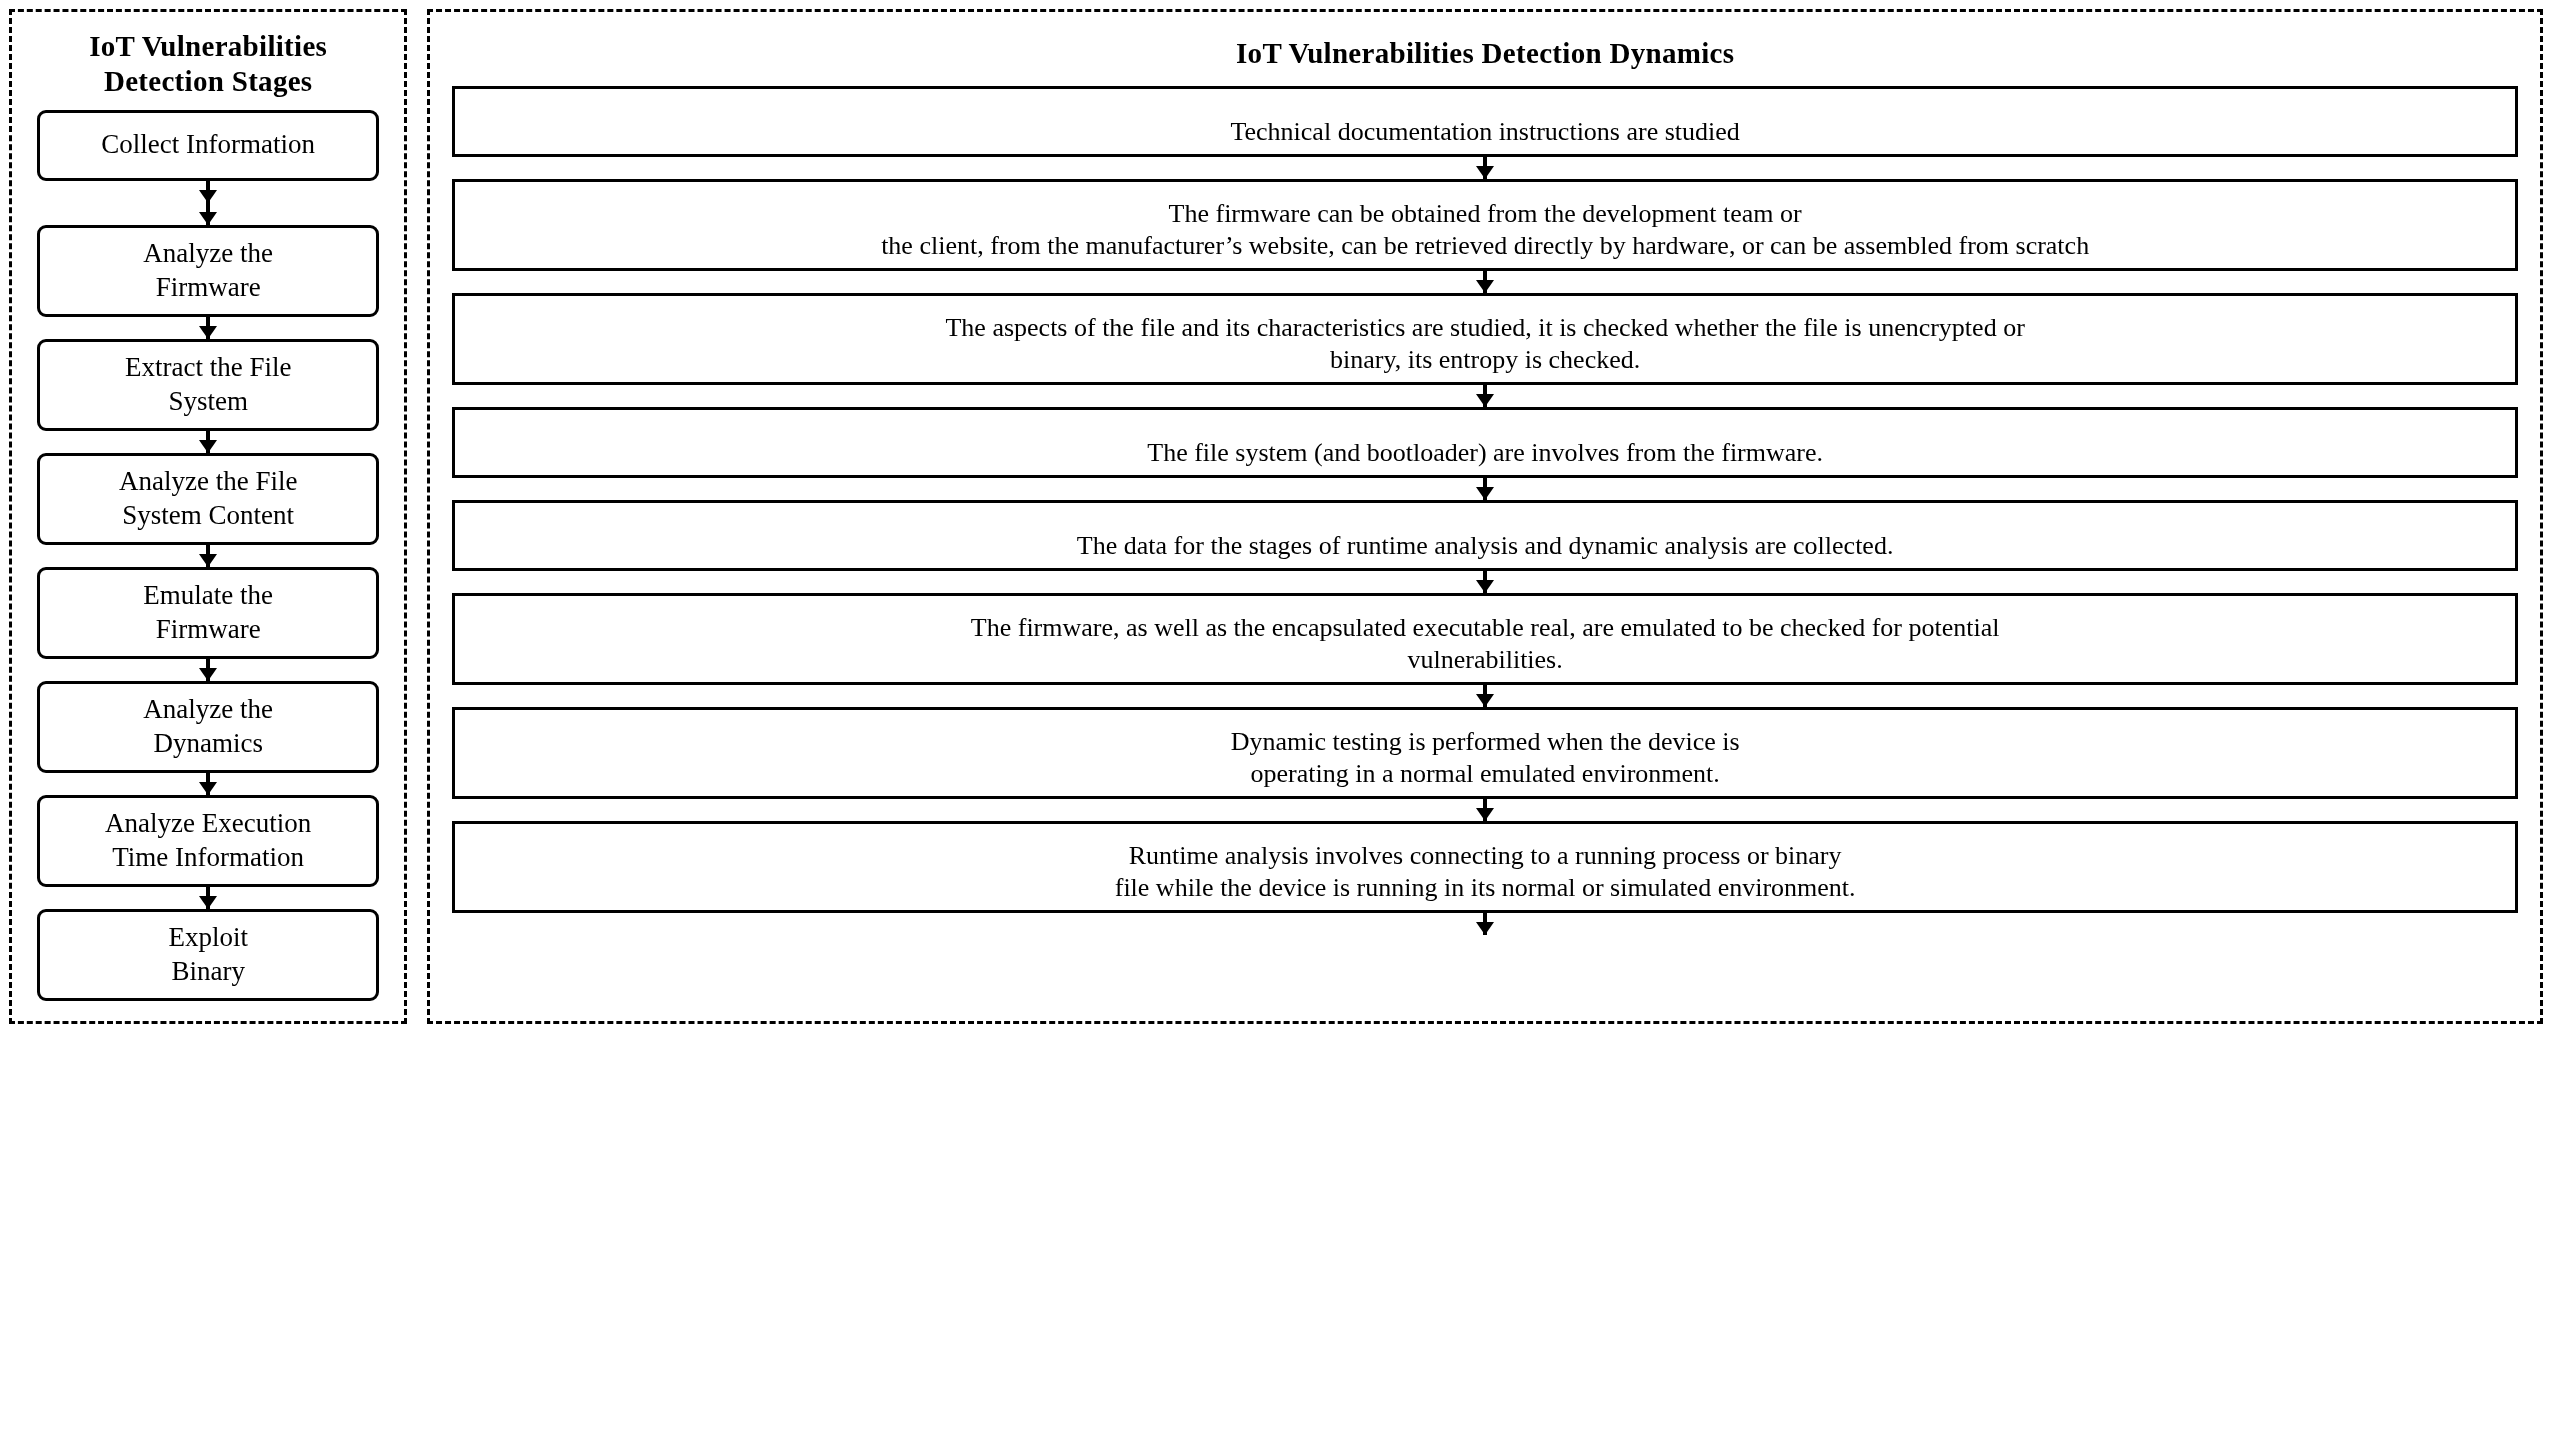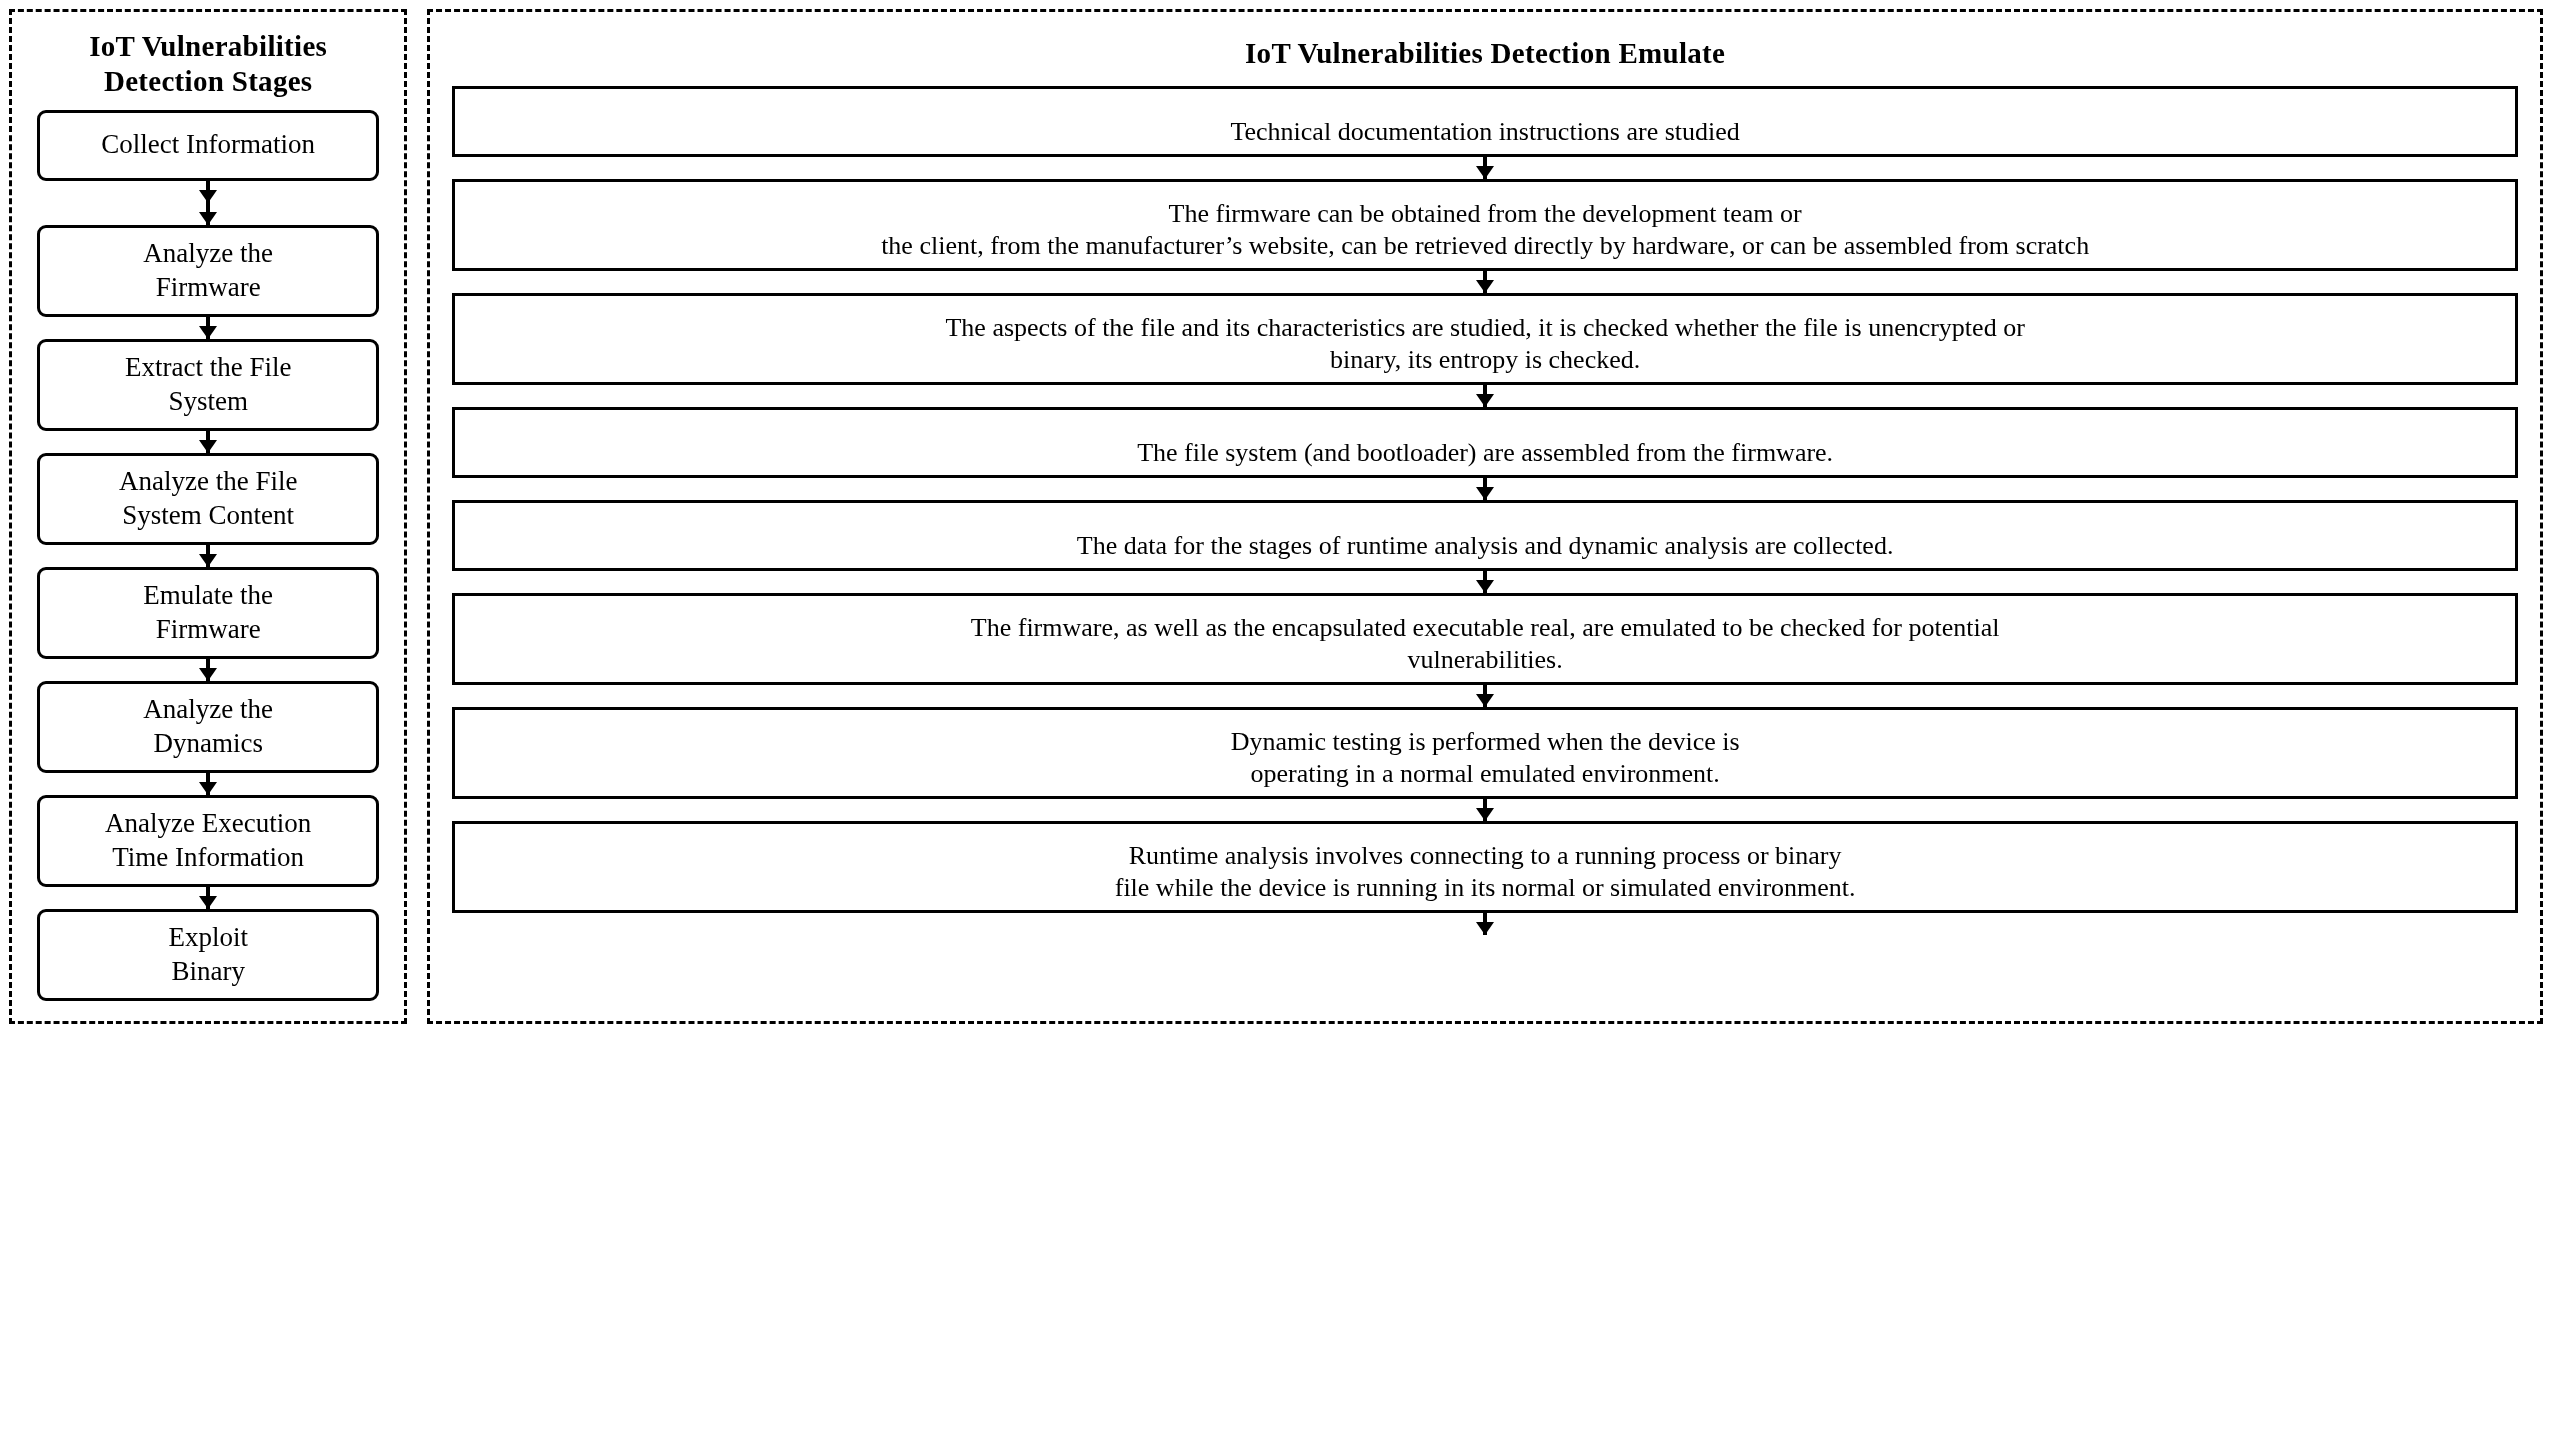--- a/index.html
+++ b/index.html
@@ -211,21 +211,21 @@
 Binary</span>
       </div>
 
       <div class="spacer-flex"></div>
     </div>
   </div>
 
   <div class="panel-gap"></div>
 
   <div class="panel panel-actions">
-    <div class="panel-title actions-title">IoT Vulnerabilities  Detection Emulate</div>
+    <div class="panel-title actions-title">IoT Vulnerabilities  Detection Dynamics</div>
 
     <div class="flow actions-flow">
 
       <div class="node h1">
         <span>Technical documentation instructions are studied</span>
       </div>
       <div class="connector">
         <div class="shaft"></div>
         <div class="head"></div>
       </div>
@@ -242,21 +242,21 @@
       <div class="node h2">
         <span>The aspects  of the file and its characteristics  are studied, it is checked whether the file is unencrypted  or
 binary, its entropy is checked.</span>
       </div>
       <div class="connector">
         <div class="shaft"></div>
         <div class="head"></div>
       </div>
 
       <div class="node h1">
-        <span>The file system  (and bootloader) are assembled  from the firmware.</span>
+        <span>The file system  (and bootloader) are involves  from the firmware.</span>
       </div>
       <div class="connector">
         <div class="shaft"></div>
         <div class="head"></div>
       </div>
 
       <div class="node h1">
         <span>The data for the stages of runtime analysis and dynamic analysis are collected.</span>
       </div>
       <div class="connector">

